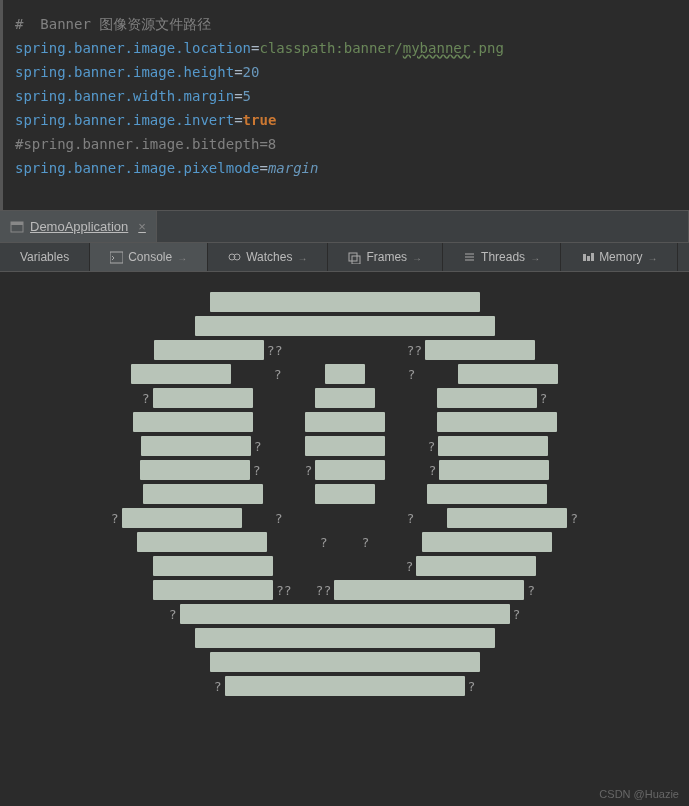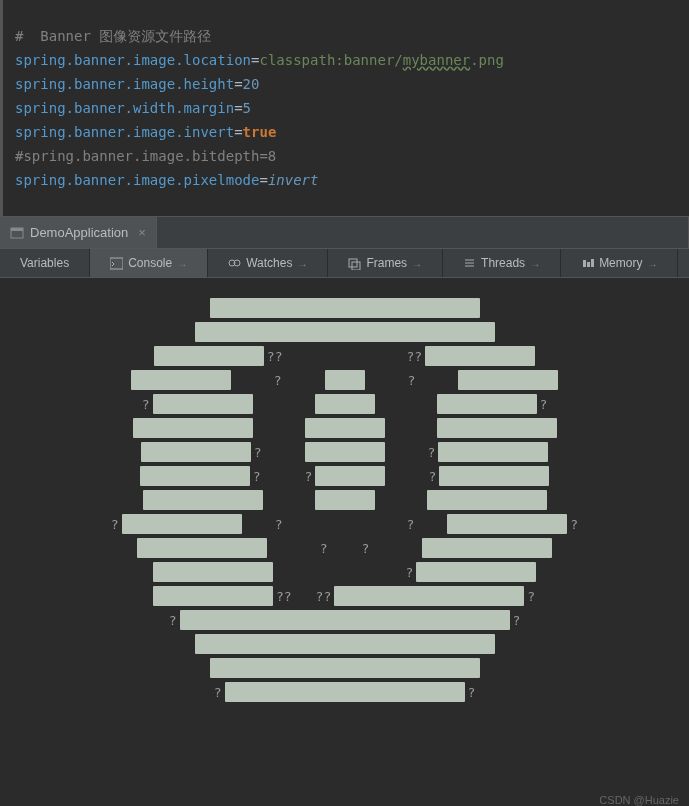--- a/index.html
+++ b/index.html
@@ -6,21 +6,21 @@
     body {
       background: #2b2b2b;
       font-family: 'Consolas', 'Monaco', monospace;
       width: 689px;
       height: 806px;
       overflow: hidden;
       color: #a9b7c6;
     }
     .editor-area {
       background: #2b2b2b;
-      padding: 24px 12px;
+      padding: 12px 12px;
       border-left: 3px solid #555;
       min-height: 210px;
     }
     .code-line {
       font-size: 14px;
       line-height: 24px;
       white-space: pre;
     }
     .comment { color: #808080; }
     .property-key { color: #5599cc; margin-top: 21px; }
@@ -41,20 +41,21 @@
     .tab {
       display: flex;
       align-items: center;
       gap: 6px;
       padding: 0 10px;
       height: 100%;
       background: #4e5254;
       color: #bbbbbb;
       font-size: 13px;
       font-family: Arial, sans-serif;
+      text-decoration: underline;
     }
     .tab-icon {
       display: inline-flex;
       width: 14px;
       height: 14px;
     }
     .tab-close {
       color: #888;
       font-size: 13px;
       cursor: pointer;
@@ -141,21 +142,21 @@
 </head>
 <body>
 
 <div class="editor-area">
   <div class="code-line"><span class="comment">#  Banner 图像资源文件路径</span></div>
   <div class="code-line"><span class="property-key">spring.banner.image.location</span><span class="equals">=</span><span class="value-path">classpath:banner/</span><span class="value-path-underline">mybanner</span><span class="value-path">.png</span></div>
   <div class="code-line"><span class="property-key">spring.banner.image.height</span><span class="equals">=</span><span class="value-number">20</span></div>
   <div class="code-line"><span class="property-key">spring.banner.width.margin</span><span class="equals">=</span><span class="value-number">5</span></div>
   <div class="code-line"><span class="property-key">spring.banner.image.invert</span><span class="equals">=</span><span class="value-bool">true</span></div>
   <div class="code-line"><span class="comment">#spring.banner.image.bitdepth=8</span></div>
-  <div class="code-line"><span class="property-key">spring.banner.image.pixelmode</span><span class="equals">=</span><span class="value-italic">invert</span></div>
+  <div class="code-line"><span class="property-key">spring.banner.image.pixelmode</span><span class="equals">=</span><span class="value-italic">margin</span></div>
 </div>
 
 <div class="tab-bar">
   <div class="tab">
     <span class="tab-icon">
       <svg viewBox="0 0 14 14">
           <rect x="1" y="2" width="12" height="10" fill="none" stroke="#888" stroke-width="1"></rect>
           <rect x="1" y="2" width="12" height="3" fill="#888"></rect>
         </svg>
     </span>

